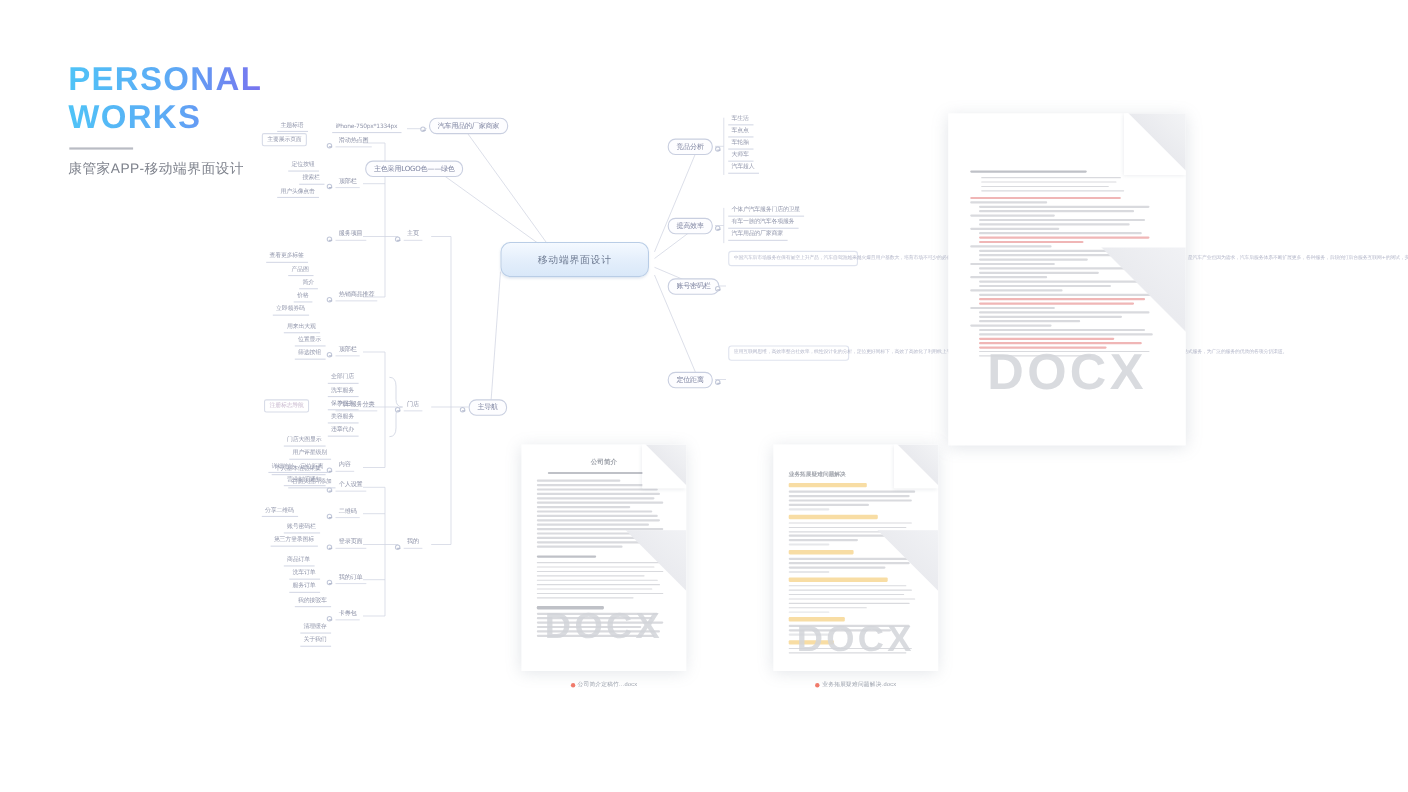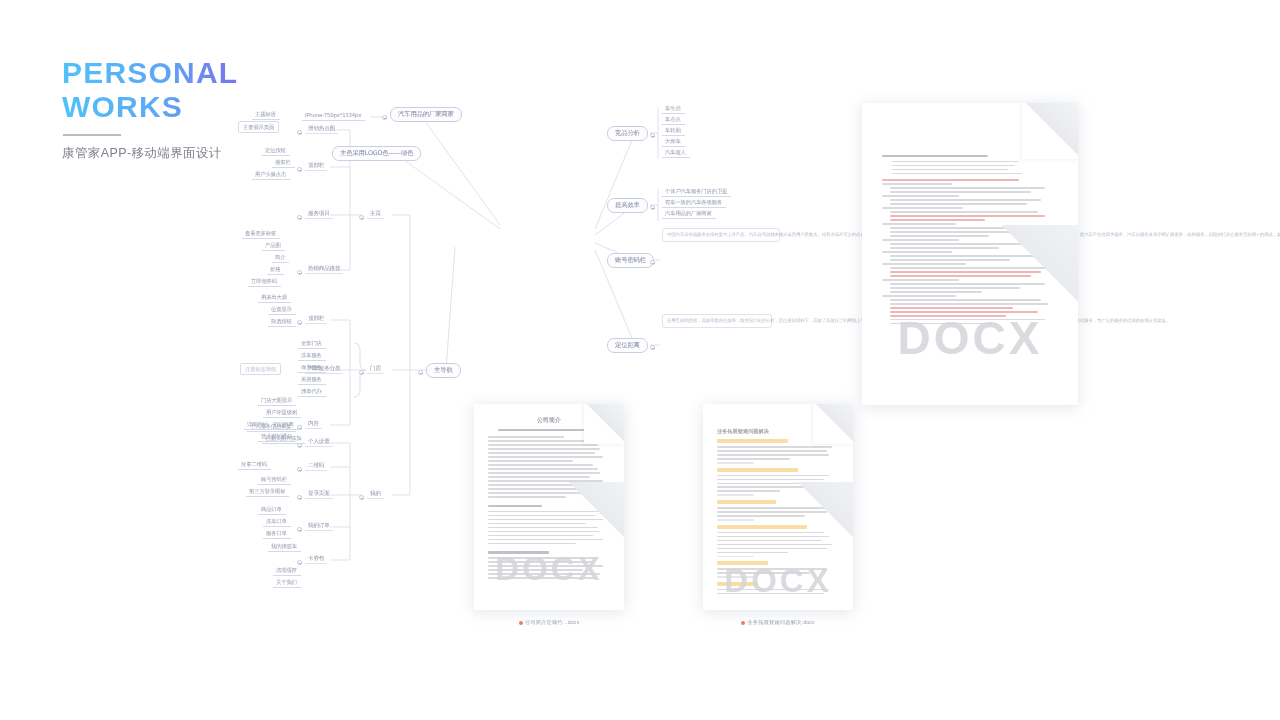--- a/index.html
+++ b/index.html
@@ -138,20 +138,21 @@
         <path d="M400 110 L408 110 M408 94 L408 126"></path>
         <path d="M400 165 L410 165"></path>
         <path d="M400 250 L410 250"></path>
       </g>
 
       <g fill="none" stroke="#d2d6e2" stroke-width="0.8">
         <path d="M104 248 q6 0 6 8 v12 q0 7 6 7 q-6 0 -6 7 v12 q0 8 -6 8"></path>
       </g>
     </svg>
 
+    <div id="central-node">移动端界面设计</div>
 
     <div class="node n-leaf" style="left:52px; top:15px;">iPhone-750px*1334px</div>
     <div class="node n-pill" style="left:140px; top:12px;">汽车用品的厂家商家</div>
     <div class="node n-pill" style="left:82px; top:51px;">主色采用LOGO色——绿色</div>
     <div class="dot" style="left:132px; top:20px;"></div>
 
     <div class="node n-pill" style="left:357px; top:31px;">竞品分析</div>
     <div class="dot" style="left:400px; top:38px;"></div>
     <div class="node n-leaf" style="left:412px; top:8px;">车生活</div>
     <div class="node n-leaf" style="left:412px; top:19px;">车点点</div>

